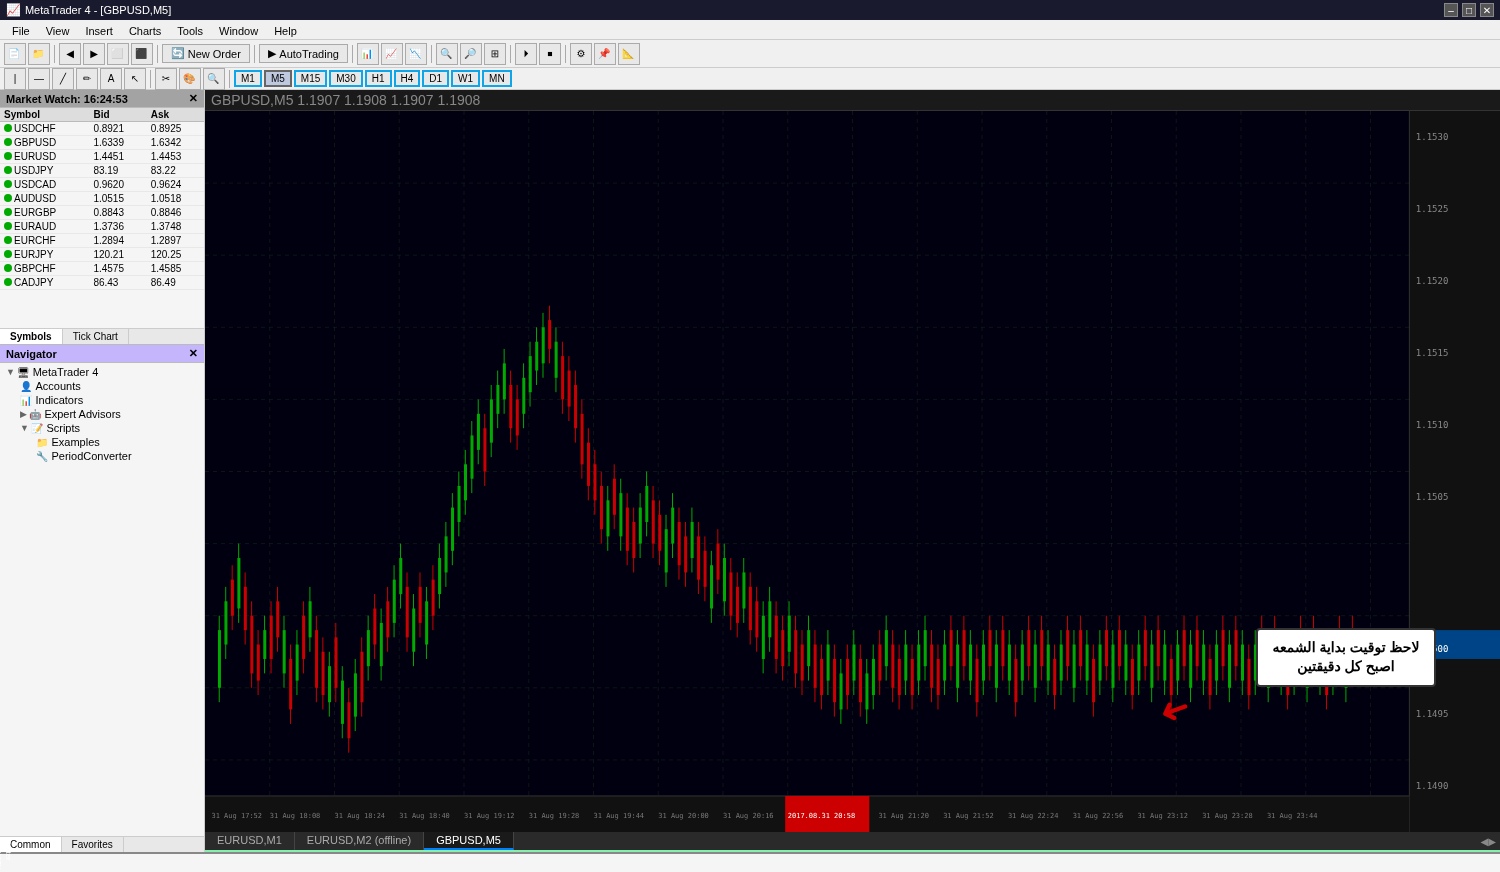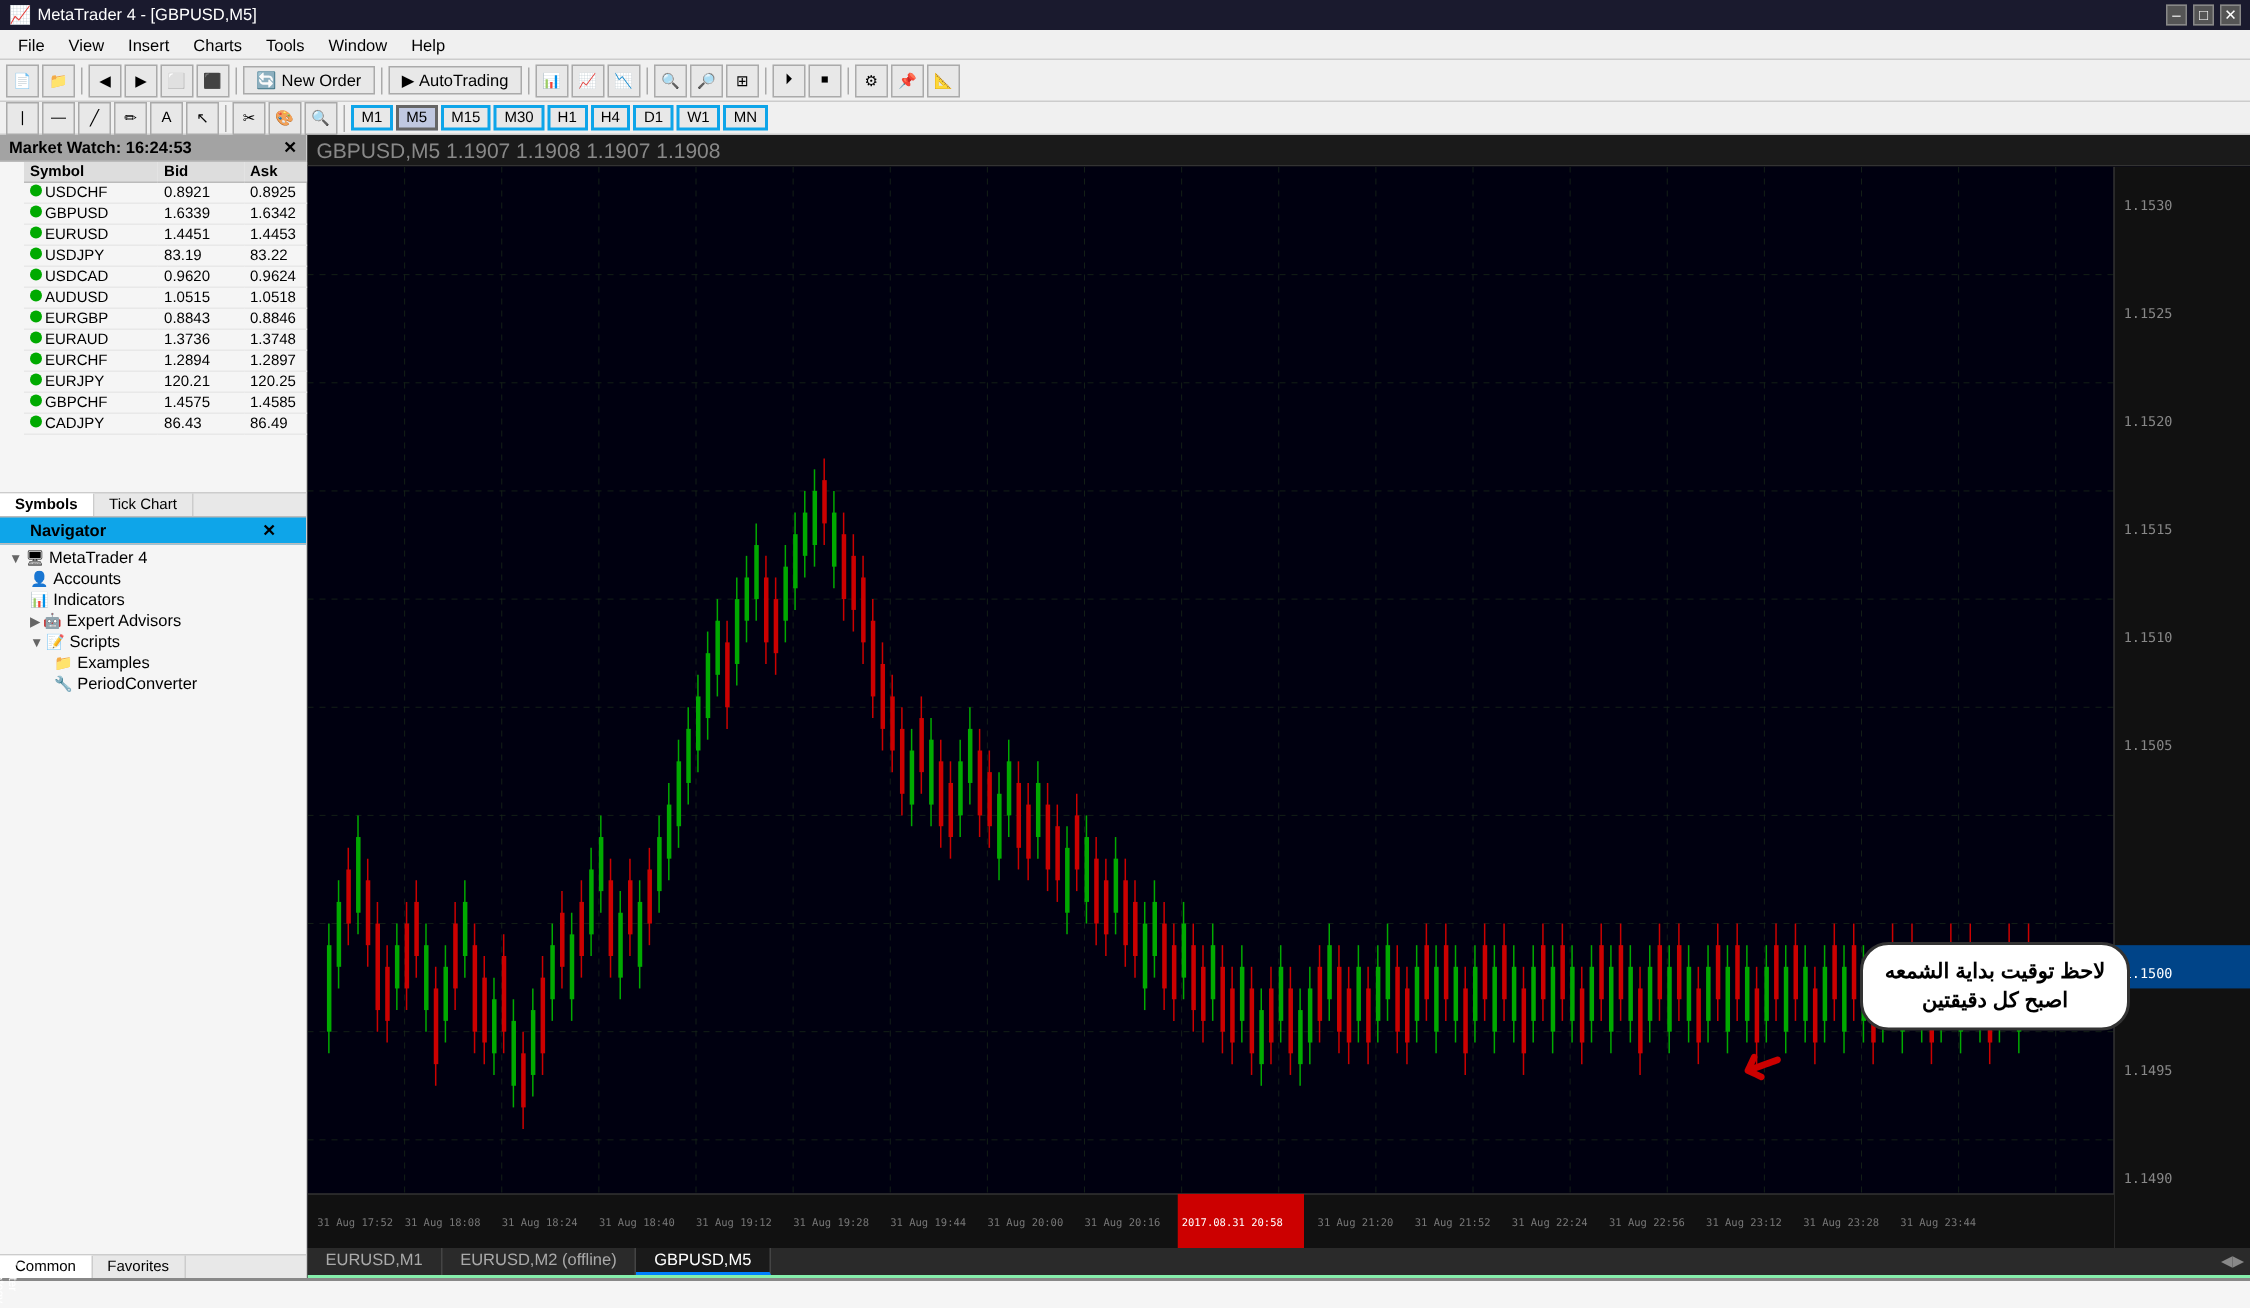--- a/index.html
+++ b/index.html
@@ -119,21 +119,20 @@
       display: flex;
       justify-content: space-between;
       align-items: center;
     }
     .market-watch-table {
       width: 100%;
       font-size: 10px;
       overflow-y: auto;
       flex: 1;
       max-height: 220px;
-      margin-left: 16px;
     }
     .market-watch-table table {
       width: 100%;
       border-collapse: collapse;
     }
     .market-watch-table th {
       background: #ddd;
       padding: 1px 4px;
       text-align: left;
       border-bottom: 1px solid #bbb;
@@ -155,22 +154,22 @@
     .mw-tab {
       padding: 2px 10px;
       font-size: 10px;
       cursor: pointer;
       border-right: 1px solid #ccc;
     }
     .mw-tab.active { background: #fff; font-weight: bold; }
 
     
     .navigator-header {
-      background: #0ea5e9;
-      padding: 2px 20px;
+      background: #c4b5fd;
+      padding: 2px 6px;
       font-size: 11px;
       font-weight: bold;
       border-top: 1px solid #bbb;
       border-bottom: 1px solid #bbb;
       display: flex;
       justify-content: space-between;
       align-items: center;
     }
     .navigator-tree {
       padding: 2px 0;
@@ -1134,21 +1133,21 @@
           <text x="52%" y="98%" fill="#777" font-size="7" font-family="monospace">31 Aug 21:20</text>
           <text x="57%" y="98%" fill="#777" font-size="7" font-family="monospace">31 Aug 21:52</text>
           <text x="62%" y="98%" fill="#777" font-size="7" font-family="monospace">31 Aug 22:24</text>
           <text x="67%" y="98%" fill="#777" font-size="7" font-family="monospace">31 Aug 22:56</text>
           <text x="72%" y="98%" fill="#777" font-size="7" font-family="monospace">31 Aug 23:12</text>
           <text x="77%" y="98%" fill="#777" font-size="7" font-family="monospace">31 Aug 23:28</text>
           <text x="82%" y="98%" fill="#777" font-size="7" font-family="monospace">31 Aug 23:44</text>
         </g>
       </svg>
 
-      <div class="chart-annotation" style="right:80px; bottom:145px;border-radius:19px;">
+      <div class="chart-annotation" style="right:64px; bottom:145px;">
         <div style="direction:rtl;">لاحظ توقيت بداية الشمعه</div>
         <div style="direction:rtl;">اصبح كل دقيقتين</div>
       </div>
 
       <div style="position:absolute; bottom:100px; right:310px; z-index:15; color:#cc0000; font-size:36px; transform: rotate(160deg);">➜</div>
 
     </div>
 
     <div class="chart-tabs">
       <div class="chart-tab">EURUSD,M1</div>

